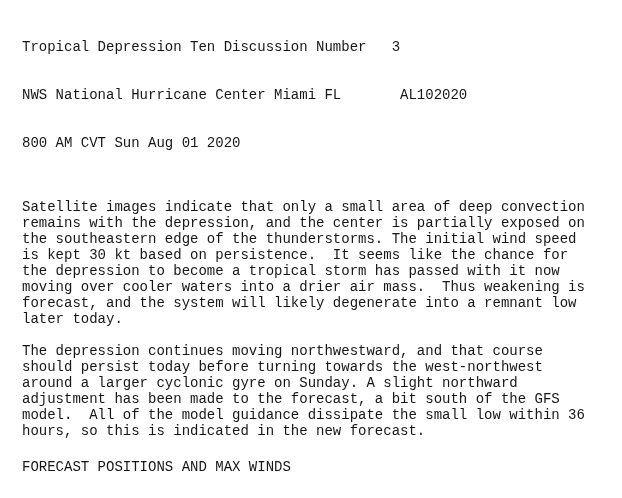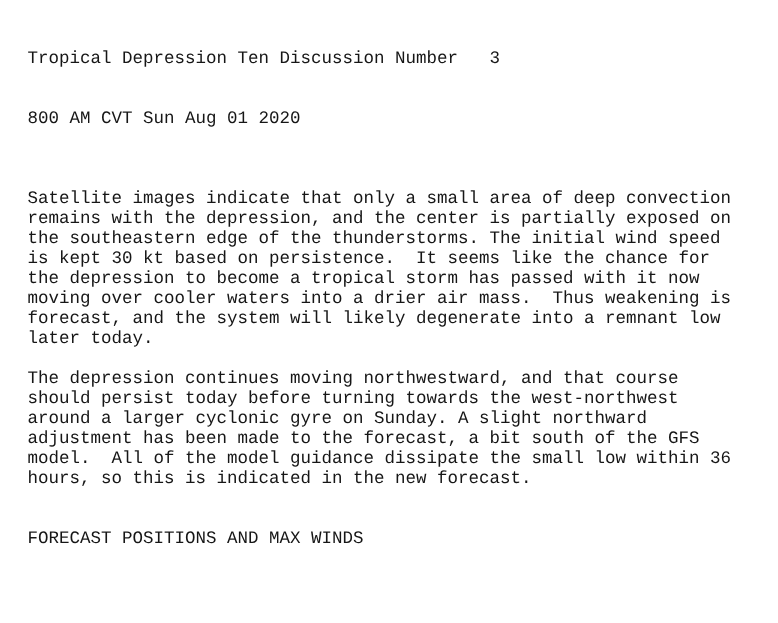--- a/index.html
+++ b/index.html
@@ -24,33 +24,34 @@
     letter-spacing: 0;
   }
   .block {
     white-space: pre;
     margin: 16px 0 0 0;
   }
   .doc > .block:first-child {
     margin-top: 0;
   }
   .block.gap2 {
-    margin-top: 32px;
+    margin-top: 20px;
   }
   .line {
     white-space: pre;
   }
 </style>
 </head>
 <body>
 
 <div class="doc">
 
   <div class="block">
     <div class="line">Tropical Depression Ten Discussion Number   3</div>
+    <div class="line">NWS National Hurricane Center Miami FL       AL102020</div>
     <div class="line">800 AM CVT Sun Aug 01 2020</div>
   </div>
 
   <div class="block">Satellite images indicate that only a small area of deep convection
 remains with the depression, and the center is partially exposed on
 the southeastern edge of the thunderstorms. The initial wind speed
 is kept 30 kt based on persistence.  It seems like the chance for
 the depression to become a tropical storm has passed with it now
 moving over cooler waters into a drier air mass.  Thus weakening is
 forecast, and the system will likely degenerate into a remnant low

